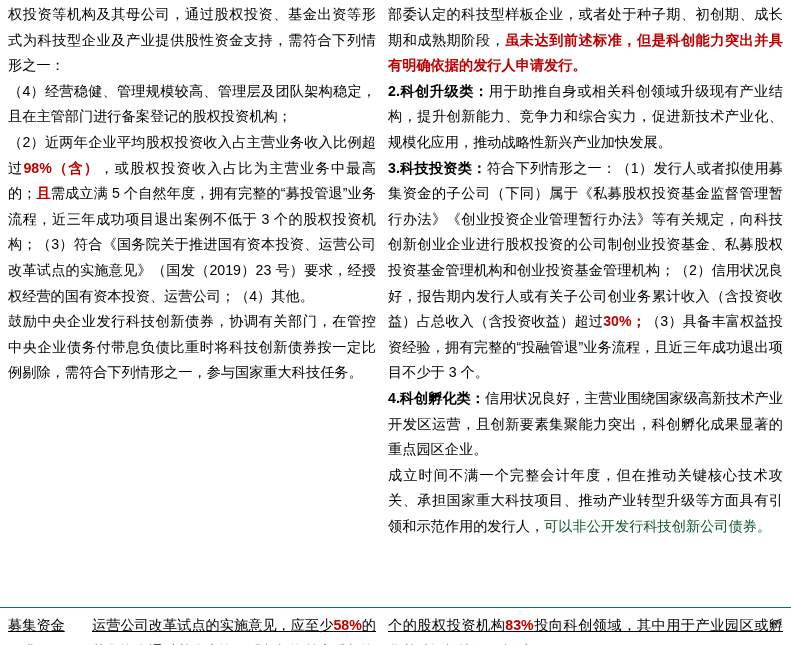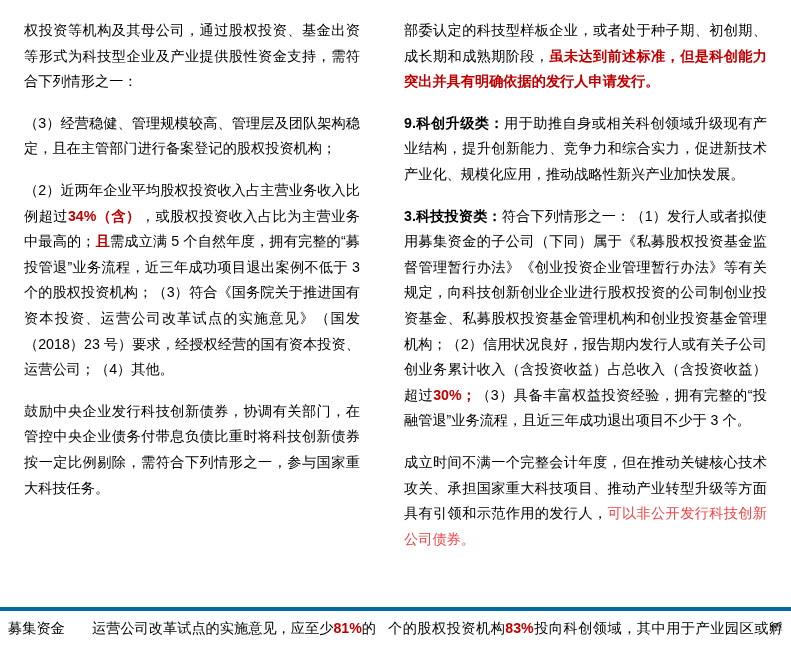--- a/index.html
+++ b/index.html
@@ -37,43 +37,44 @@
     width: 382px;
     padding-left: 8px;
     padding-right: 6px;
   }
   .col-right {
     width: 409px;
     padding-left: 6px;
     padding-right: 8px;
   }
   .p {
-    margin: 16px;
+    margin: 0;
   }
   .red {
-    color: #ef4444;
+    color: #14532d;
   }
   .bold {
     font-weight: bold;
   }
   .redbold {
     color: #c00000;
     font-weight: bold;
   }
   
   .table-row {
     position: absolute;
     left: 0;
     top: 607px;
     width: 791px;
-    border-top: 4px solid #0369a1;
+    border-top: 1px solid #0369a1;
     display: flex;
     flex-direction: row;
     box-sizing: border-box;
     height: 38px;
+    text-decoration: underline;
   }
   .cell {
     box-sizing: border-box;
     font-size: 14.2px;
     line-height: 25.6px;
     padding-top: 5px;
   }
   .cell-label {
     width: 88px;
     padding-left: 8px;
@@ -99,36 +100,37 @@
 </style>
 </head>
 <body>
 
 <div class="page">
 
   <div class="cols">
 
     <div class="col col-left">
       <p class="p"><span>权投资等机构及其母公司，通过股权投资、基金出资等形式为科技型企业及产业提供股性资金支持，需符合下列情形之一：</span></p>
-      <p class="p"><span>（3）经营稳健、管理规模较高、管理层及团队架构稳定，且在主管部门进行备案登记的股权投资机构；</span></p>
-      <p class="p"><span>（2）近两年企业平均股权投资收入占主营业务收入比例超过</span><span class="redbold">34%（含）</span><span>，或股权投资收入占比为主营业务中最高的；</span><span class="redbold">且</span><span>需成立满 5 个自然年度，拥有完整的“募投管退”业务流程，近三年成功项目退出案例不低于 3 个的股权投资机构；（3）符合《国务院关于推进国有资本投资、运营公司改革试点的实施意见》（国发（2018）23 号）要求，经授权经营的国有资本投资、运营公司；（4）其他。</span></p>
+      <p class="p"><span>（4）经营稳健、管理规模较高、管理层及团队架构稳定，且在主管部门进行备案登记的股权投资机构；</span></p>
+      <p class="p"><span>（2）近两年企业平均股权投资收入占主营业务收入比例超过</span><span class="redbold">98%（含）</span><span>，或股权投资收入占比为主营业务中最高的；</span><span class="redbold">且</span><span>需成立满 5 个自然年度，拥有完整的“募投管退”业务流程，近三年成功项目退出案例不低于 3 个的股权投资机构；（3）符合《国务院关于推进国有资本投资、运营公司改革试点的实施意见》（国发（2019）23 号）要求，经授权经营的国有资本投资、运营公司；（4）其他。</span></p>
       <p class="p"><span>鼓励中央企业发行科技创新债券，协调有关部门，在管控中央企业债务付带息负债比重时将科技创新债券按一定比例剔除，需符合下列情形之一，参与国家重大科技任务。</span></p>
     </div>
 
     <div class="col col-right">
       <p class="p"><span>部委认定的科技型样板企业，或者处于种子期、初创期、成长期和成熟期阶段，</span><span class="redbold">虽未达到前述标准，但是科创能力突出并具有明确依据的发行人申请发行。</span></p>
-      <p class="p"><span class="bold">9.科创升级类：</span><span>用于助推自身或相关科创领域升级现有产业结构，提升创新能力、竞争力和综合实力，促进新技术产业化、规模化应用，推动战略性新兴产业加快发展。</span></p>
+      <p class="p"><span class="bold">2.科创升级类：</span><span>用于助推自身或相关科创领域升级现有产业结构，提升创新能力、竞争力和综合实力，促进新技术产业化、规模化应用，推动战略性新兴产业加快发展。</span></p>
       <p class="p"><span class="bold">3.科技投资类：</span><span>符合下列情形之一：（1）发行人或者拟使用募集资金的子公司（下同）属于《私募股权投资基金监督管理暂行办法》《创业投资企业管理暂行办法》等有关规定，向科技创新创业企业进行股权投资的公司制创业投资基金、私募股权投资基金管理机构和创业投资基金管理机构；（2）信用状况良好，报告期内发行人或有关子公司创业务累计收入（含投资收益）占总收入（含投资收益）超过</span><span class="redbold">30%；</span><span>（3）具备丰富权益投资经验，拥有完整的“投融管退”业务流程，且近三年成功退出项目不少于 3 个。</span></p>
+      <p class="p"><span class="bold">4.科创孵化类：</span><span>信用状况良好，主营业围绕国家级高新技术产业开发区运营，且创新要素集聚能力突出，科创孵化成果显著的重点园区企业。</span></p>
       <p class="p"><span>成立时间不满一个完整会计年度，但在推动关键核心技术攻关、承担国家重大科技项目、推动产业转型升级等方面具有引领和示范作用的发行人，</span><span class="red">可以非公开发行科技创新公司债券。</span></p>
     </div>
 
   </div>
 
   <div class="table-row">
     <div class="cell cell-label nowrap-label">
       <span>募集资金</span>
       <span>要求</span>
     </div>
-    <div class="cell cell-mid"><span>运营公司改革试点的实施意见，应至少</span><span class="redbold">81%</span><span>的募集资金通过基金出资、股权投资等方式投资于科创领域企业</span></div>
+    <div class="cell cell-mid"><span>运营公司改革试点的实施意见，应至少</span><span class="redbold">58%</span><span>的募集资金通过基金出资、股权投资等方式投资于科创领域企业</span></div>
     <div class="cell cell-right"><span>个的股权投资机构</span><span class="redbold">83%</span><span>投向科创领域，其中用于产业园区或孵化基础设施比例不超过 30%。</span></div>
   </div>
 
 </div>
 
 </body></html>

